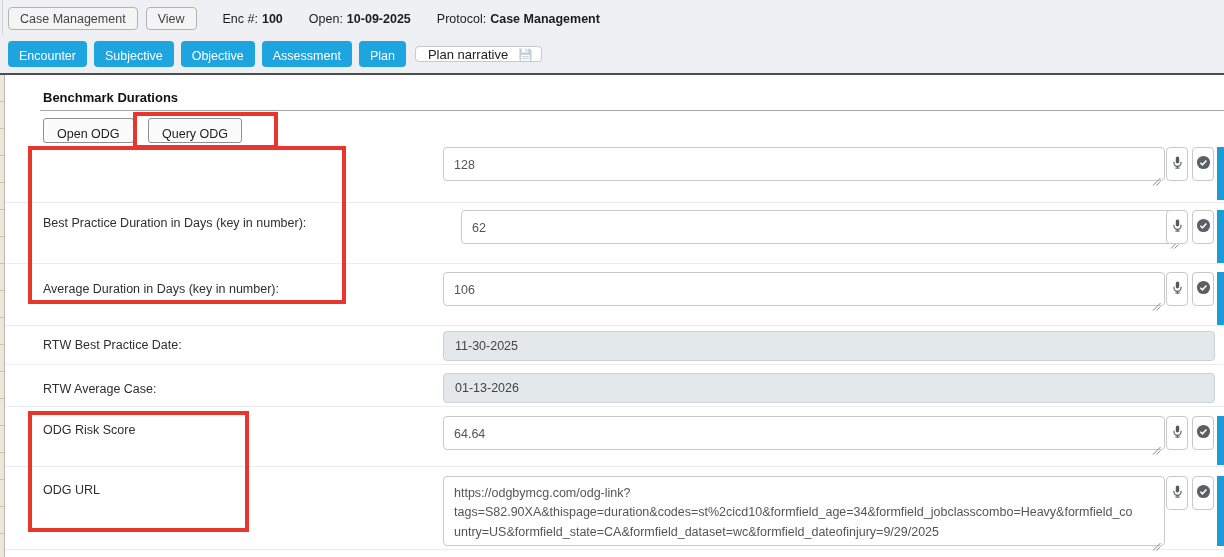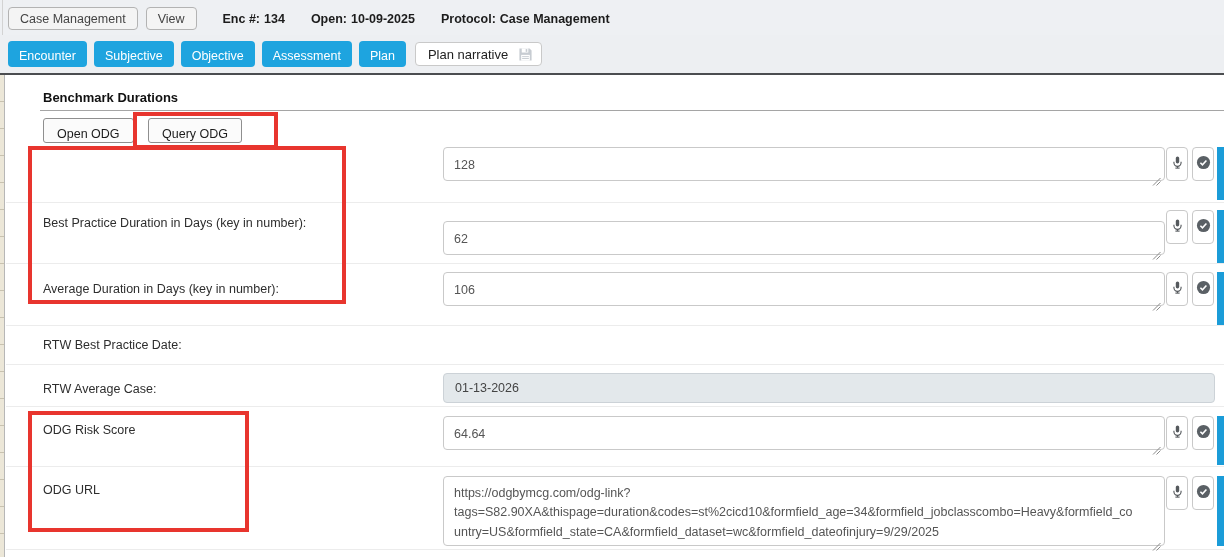--- a/index.html
+++ b/index.html
@@ -8,33 +8,33 @@
           font-family:"Liberation Sans", sans-serif; background:#fff; }
 
   
   .topbar { position:absolute; left:0; top:0; width:1224px; height:39px;
             background:#eef0f3; border-bottom:2px solid #4b4d50;
             display:flex; align-items:center; }
   .btn-grey { height:23px; margin-left:8px; padding:0 11px; font-size:12.5px; color:#444;
               background:#f4f4f4; border:1px solid #b3b3b3; border-radius:4px;
               font-family:"Liberation Sans", sans-serif; cursor:pointer; }
   .meta { font-size:12.5px; color:#1c1c1c; margin-left:26px; white-space:nowrap; }
-  .meta .lab { font-weight:700; }
+  .meta .lab { font-weight:400; }
   .meta .val { font-weight:700; margin-left:4px; }
   .topbar-vline { position:absolute; left:2px; top:0; width:1px; height:75px; background:#d3d3d3; }
 
   
   .tabbar { position:absolute; left:0; top:35px; width:1224px; height:40px;
             background:#edeff2; border-bottom:2px solid #4b4d50;
             display:flex; align-items:center; }
   .tab-btn { height:26px; margin-left:7px; padding:8px 11px; font-size:12.5px; color:#fff;
              background:#1ea4df; border:none; border-radius:4px;
              font-family:"Liberation Sans", sans-serif; cursor:pointer; }
   .tab-btn:first-child { margin-left:8px; }
-  .plan-narr { height:24px; margin-left:9px; padding:0 8px 0 12px; display:flex; align-items:center; gap:10px;
+  .plan-narr { height:16px; margin-left:9px; padding:0 8px 0 12px; display:flex; align-items:center; gap:10px;
                background:#fff; border:1px solid #c9c9c9; border-radius:4px;
                font-size:13px; color:#222; font-family:"Liberation Sans", sans-serif; cursor:pointer; }
 
   
   .left-strip { position:absolute; left:0; top:75px; width:5px; height:482px;
                 background:repeating-linear-gradient(to bottom,#ece7d8 0 26px,#c8c2b0 26px 27px);
                 border-right:1px solid #b7b7b7; }
 
   
   .heading { position:absolute; left:43px; top:90px; font-size:13px; font-weight:700; color:#111; }
@@ -75,21 +75,21 @@
 </style>
 </head>
 <body>
 
 <div class="page">
 
   <div class="topbar">
     <button class="btn-grey">Case Management</button>
     <button class="btn-grey">View</button>
     <div class="meta">
-      <span class="lab">Enc #:</span><span class="val">134</span>
+      <span class="lab">Enc #:</span><span class="val">100</span>
     </div>
     <div class="meta">
       <span class="lab">Open:</span><span class="val">10-09-2025</span>
     </div>
     <div class="meta">
       <span class="lab">Protocol:</span><span class="val">Case Management</span>
     </div>
   </div>
   <div class="topbar-vline"></div>
 
@@ -143,21 +143,21 @@
         <span><svg width="15" height="15" viewBox="0 0 16 16">
             <circle cx="8" cy="8" r="7" fill="#5a6065"></circle>
             <path d="M4.7 8.3l2.2 2.2 4.2-4.6" stroke="#fff" stroke-width="1.7" fill="none"></path>
           </svg></span>
       </button>
     <div class="bluebar" style="top:1px; height:53px;"></div>
   </div>
 
   <div class="row rule" style="top:202px; height:61px;">
     <div class="f-label" style="top:13px;">Best Practice Duration in Days (key in number):</div>
-    <div class="field" style="top:18px;">
+    <div class="field" style="top:7px;margin-left:18px;">
       <textarea class="ta" style="">62</textarea>
       <span class="grip"><svg width="9" height="9" viewBox="0 0 9 9">
             <path d="M8.5 1 1 8.5 M8.5 4.5 4.5 8.5" stroke="#8a8a8a" stroke-width="1" fill="none"></path>
           </svg></span>
     </div>
     <button class="sq-btn mic" style="top:7px;">
         <span><svg width="13" height="15" viewBox="0 0 16 17">
             <rect x="5.9" y="1" width="4.2" height="8.6" rx="2.1" fill="#55595d"></rect>
             <path d="M3.6 7.7v1.2a4.4 4.4 0 0 0 8.8 0V7.7" stroke="#55595d" stroke-width="1.4" fill="none"></path>
             <line x1="8" y1="13.6" x2="8" y2="15.2" stroke="#55595d" stroke-width="1.4"></line>
@@ -193,20 +193,21 @@
         <span><svg width="15" height="15" viewBox="0 0 16 16">
             <circle cx="8" cy="8" r="7" fill="#5a6065"></circle>
             <path d="M4.7 8.3l2.2 2.2 4.2-4.6" stroke="#fff" stroke-width="1.7" fill="none"></path>
           </svg></span>
       </button>
     <div class="bluebar" style="top:8px; height:53px;"></div>
   </div>
 
   <div class="row rule" style="top:325px; height:39px;">
     <div class="f-label" style="top:12px;">RTW Best Practice Date:</div>
+    <div class="ro-field" style="top:5px;">11-30-2025</div>
   </div>
 
   <div class="row rule" style="top:364px; height:42px;">
     <div class="f-label" style="top:17px;">RTW Average Case:</div>
     <div class="ro-field" style="top:8px;">01-13-2026</div>
   </div>
 
   <div class="row rule" style="top:406px; height:60px;">
     <div class="f-label" style="top:16px;">ODG Risk Score</div>
     <div class="field" style="top:9px;">

